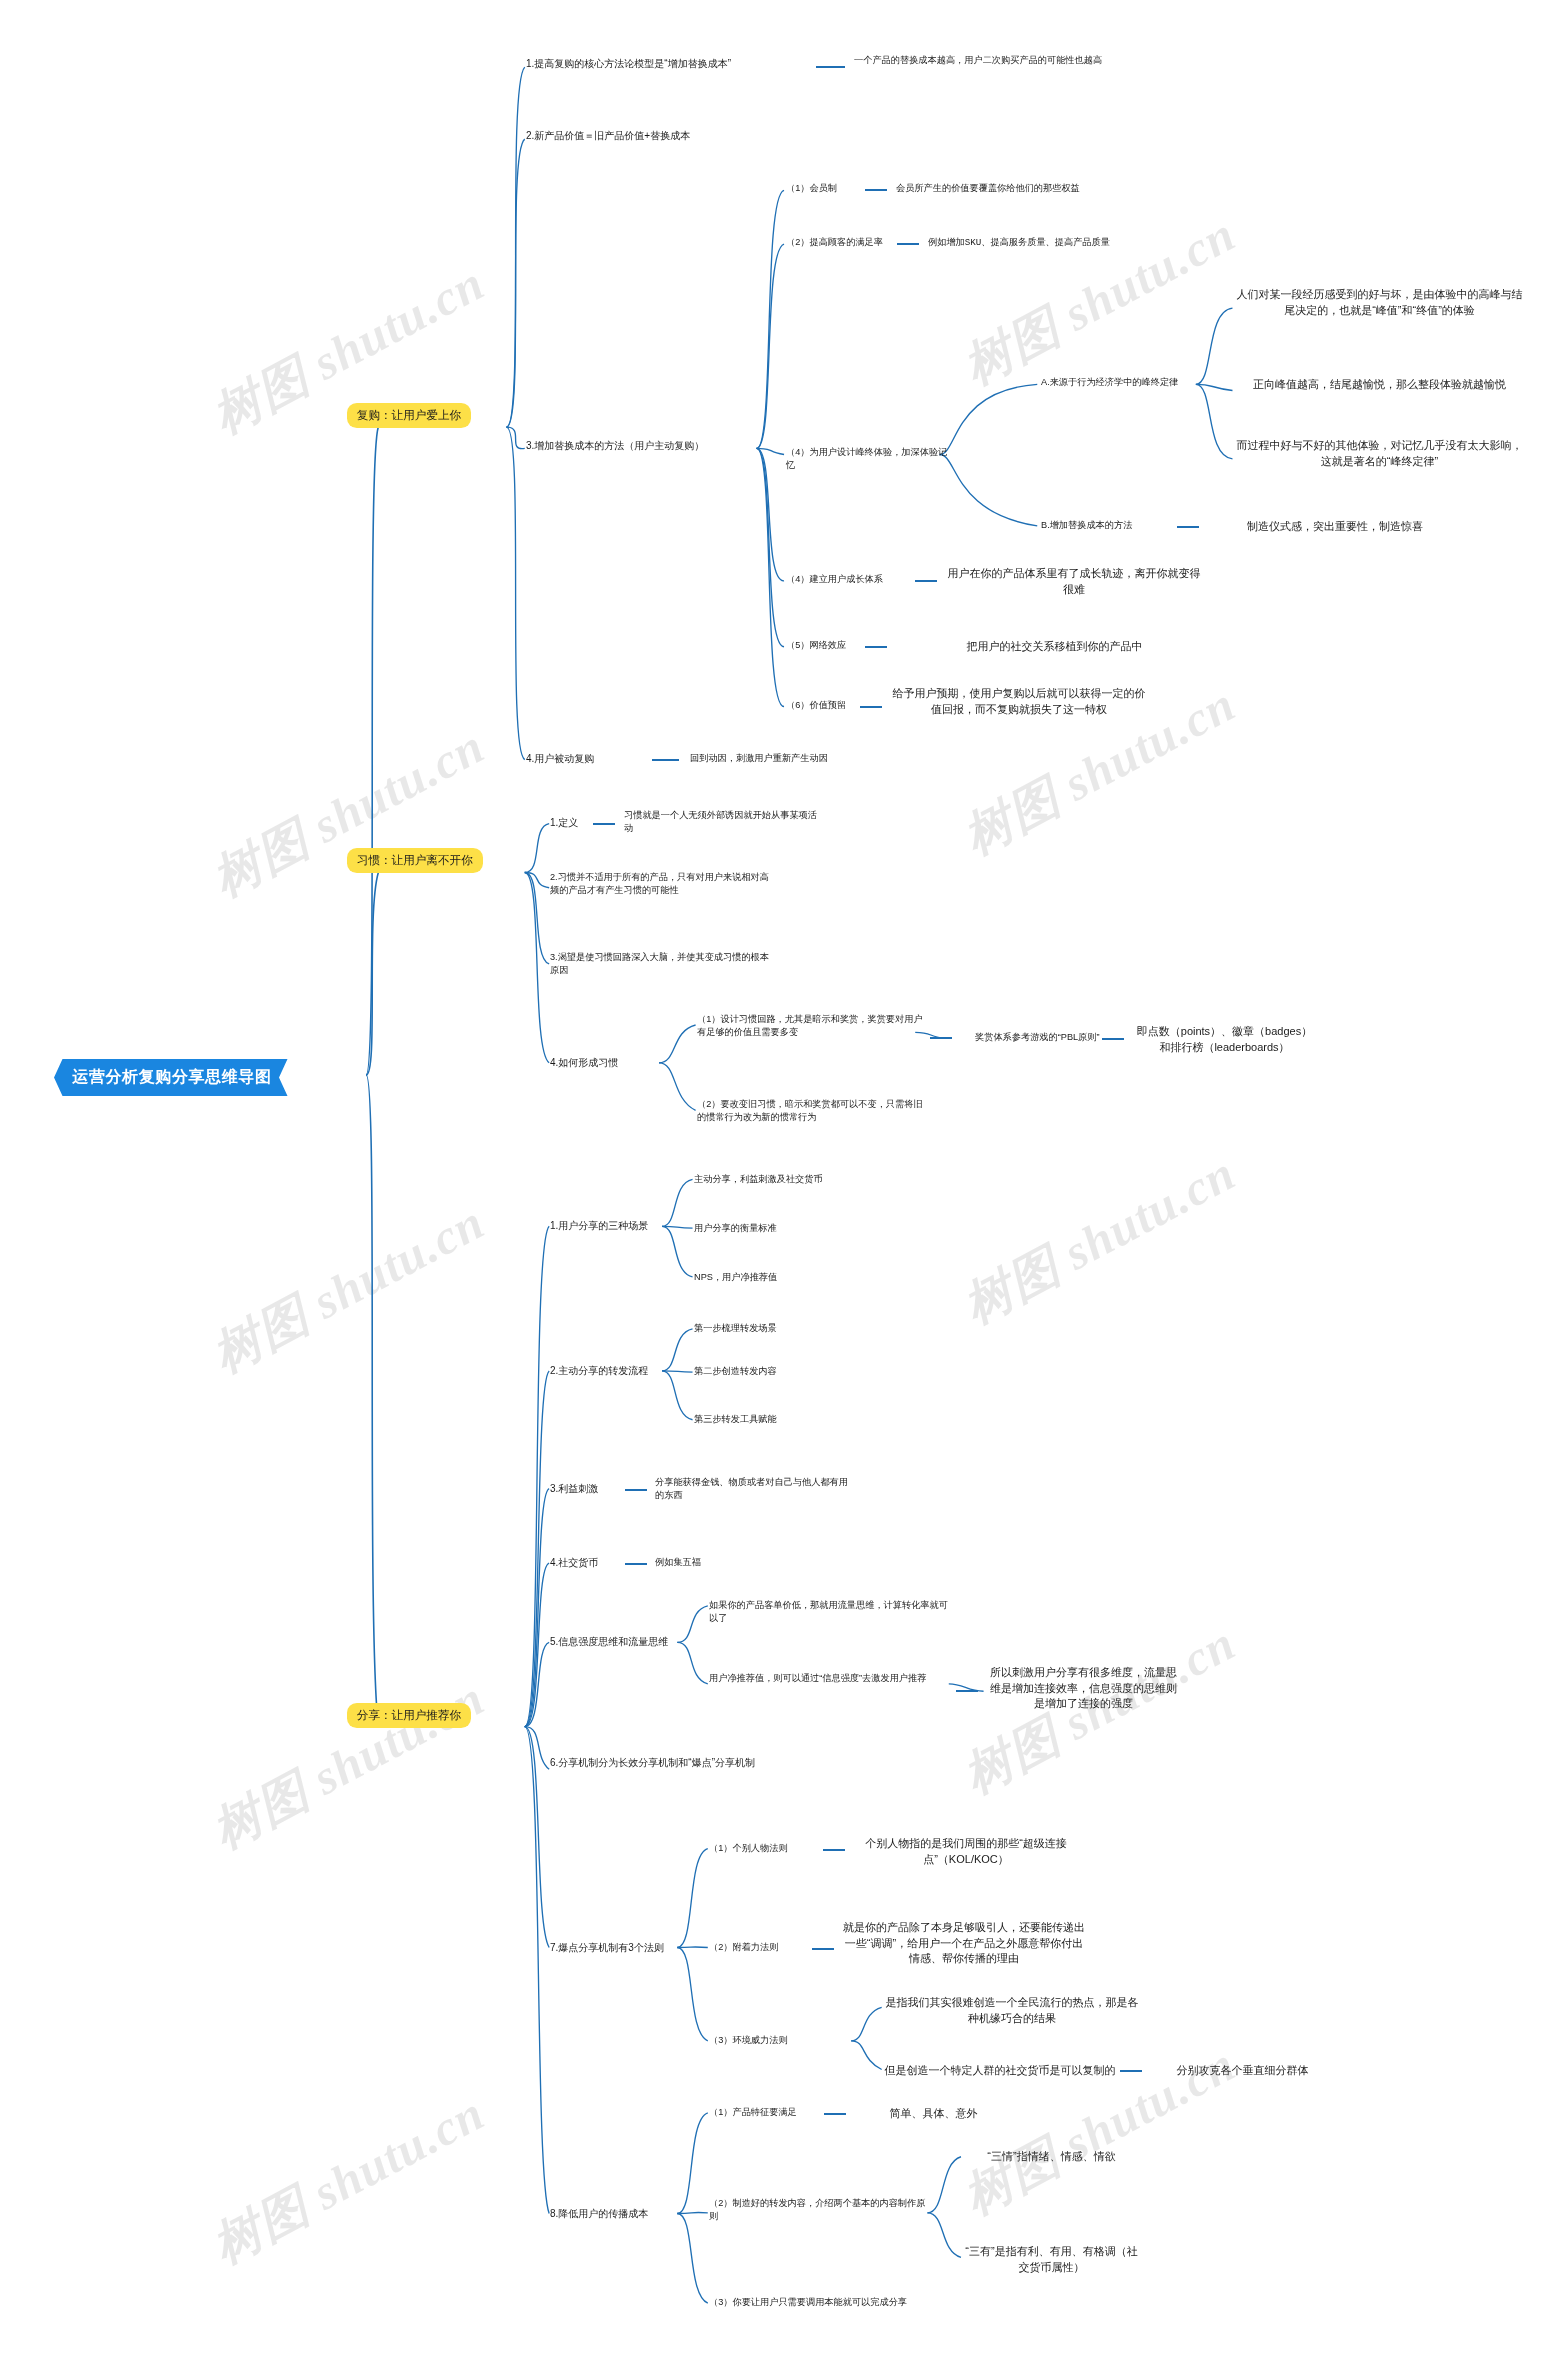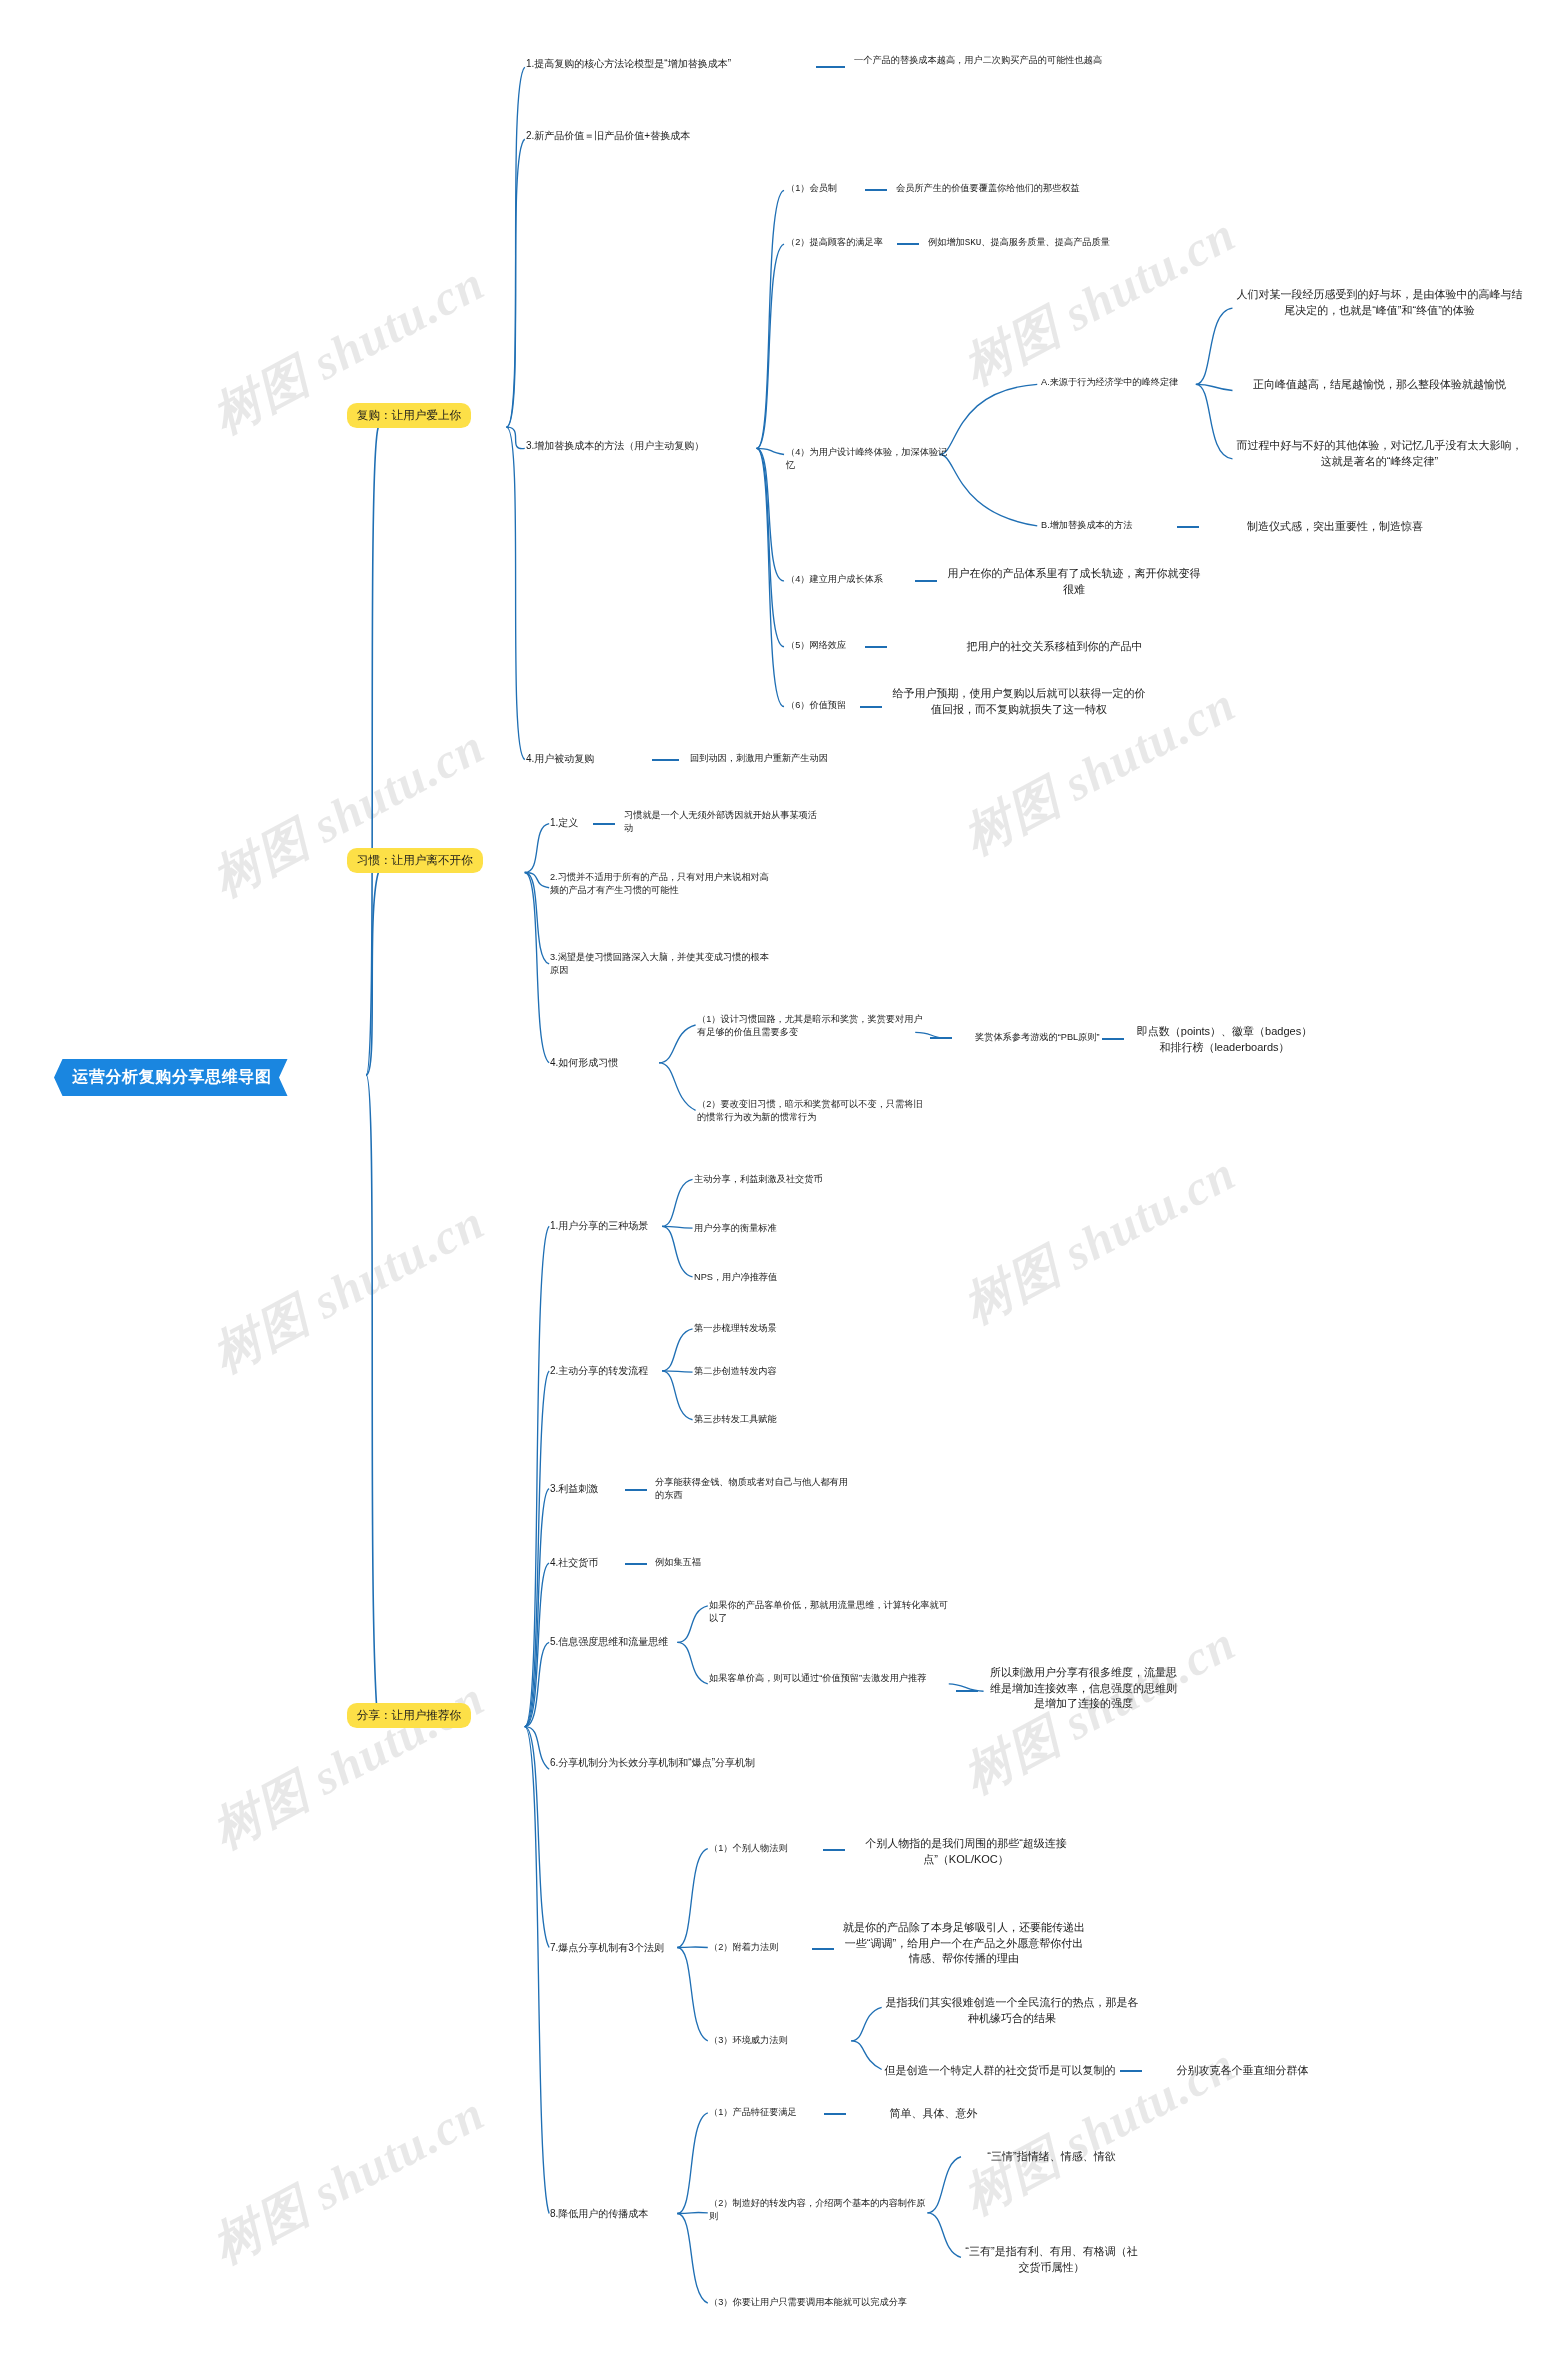--- a/index.html
+++ b/index.html
@@ -240,21 +240,21 @@
   <div class="node lvl2" style="left:550px;top:1482px;width:73px;">3.利益刺激</div>
   <div class="dash" style="left:625px;top:1489px;width:22px;"></div>
   <div class="node lvl3" style="left:655px;top:1476px;width:201px;">分享能获得金钱、物质或者对自己与他人都有用的东西</div>
 
   <div class="node lvl2" style="left:550px;top:1556px;width:73px;">4.社交货币</div>
   <div class="dash" style="left:625px;top:1563px;width:22px;"></div>
   <div class="node lvl3" style="left:655px;top:1556px;width:122px;">例如集五福</div>
 
   <div class="node lvl2" style="left:550px;top:1635px;width:153px;">5.信息强度思维和流量思维</div>
   <div class="node lvl3" style="left:709px;top:1599px;width:244px;">如果你的产品客单价低，那就用流量思维，计算转化率就可以了</div>
-  <div class="node lvl3" style="left:709px;top:1672px;width:244px;">如果客单价高，则可以通过“价值预留”去激发用户推荐</div>
+  <div class="node lvl3" style="left:709px;top:1672px;width:244px;">用户净推荐值，则可以通过“信息强度”去激发用户推荐</div>
   <div class="dash" style="left:956px;top:1690px;width:22px;"></div>
   <div class="node lvl4" style="left:989px;top:1665px;width:189px;">所以刺激用户分享有很多维度，流量思维是增加连接效率，信息强度的思维则是增加了连接的强度</div>
 
   <div class="node lvl2" style="left:550px;top:1756px;width:244px;">6.分享机制分为长效分享机制和“爆点”分享机制</div>
 
   <div class="node lvl2" style="left:550px;top:1941px;width:159px;">7.爆点分享机制有3个法则</div>
 
   <div class="node lvl3" style="left:709px;top:1842px;width:110px;">（1）个别人物法则</div>
   <div class="dash" style="left:823px;top:1849px;width:22px;"></div>
   <div class="node lvl4" style="left:853px;top:1836px;width:226px;">个别人物指的是我们周围的那些“超级连接点”（KOL/KOC）</div>

